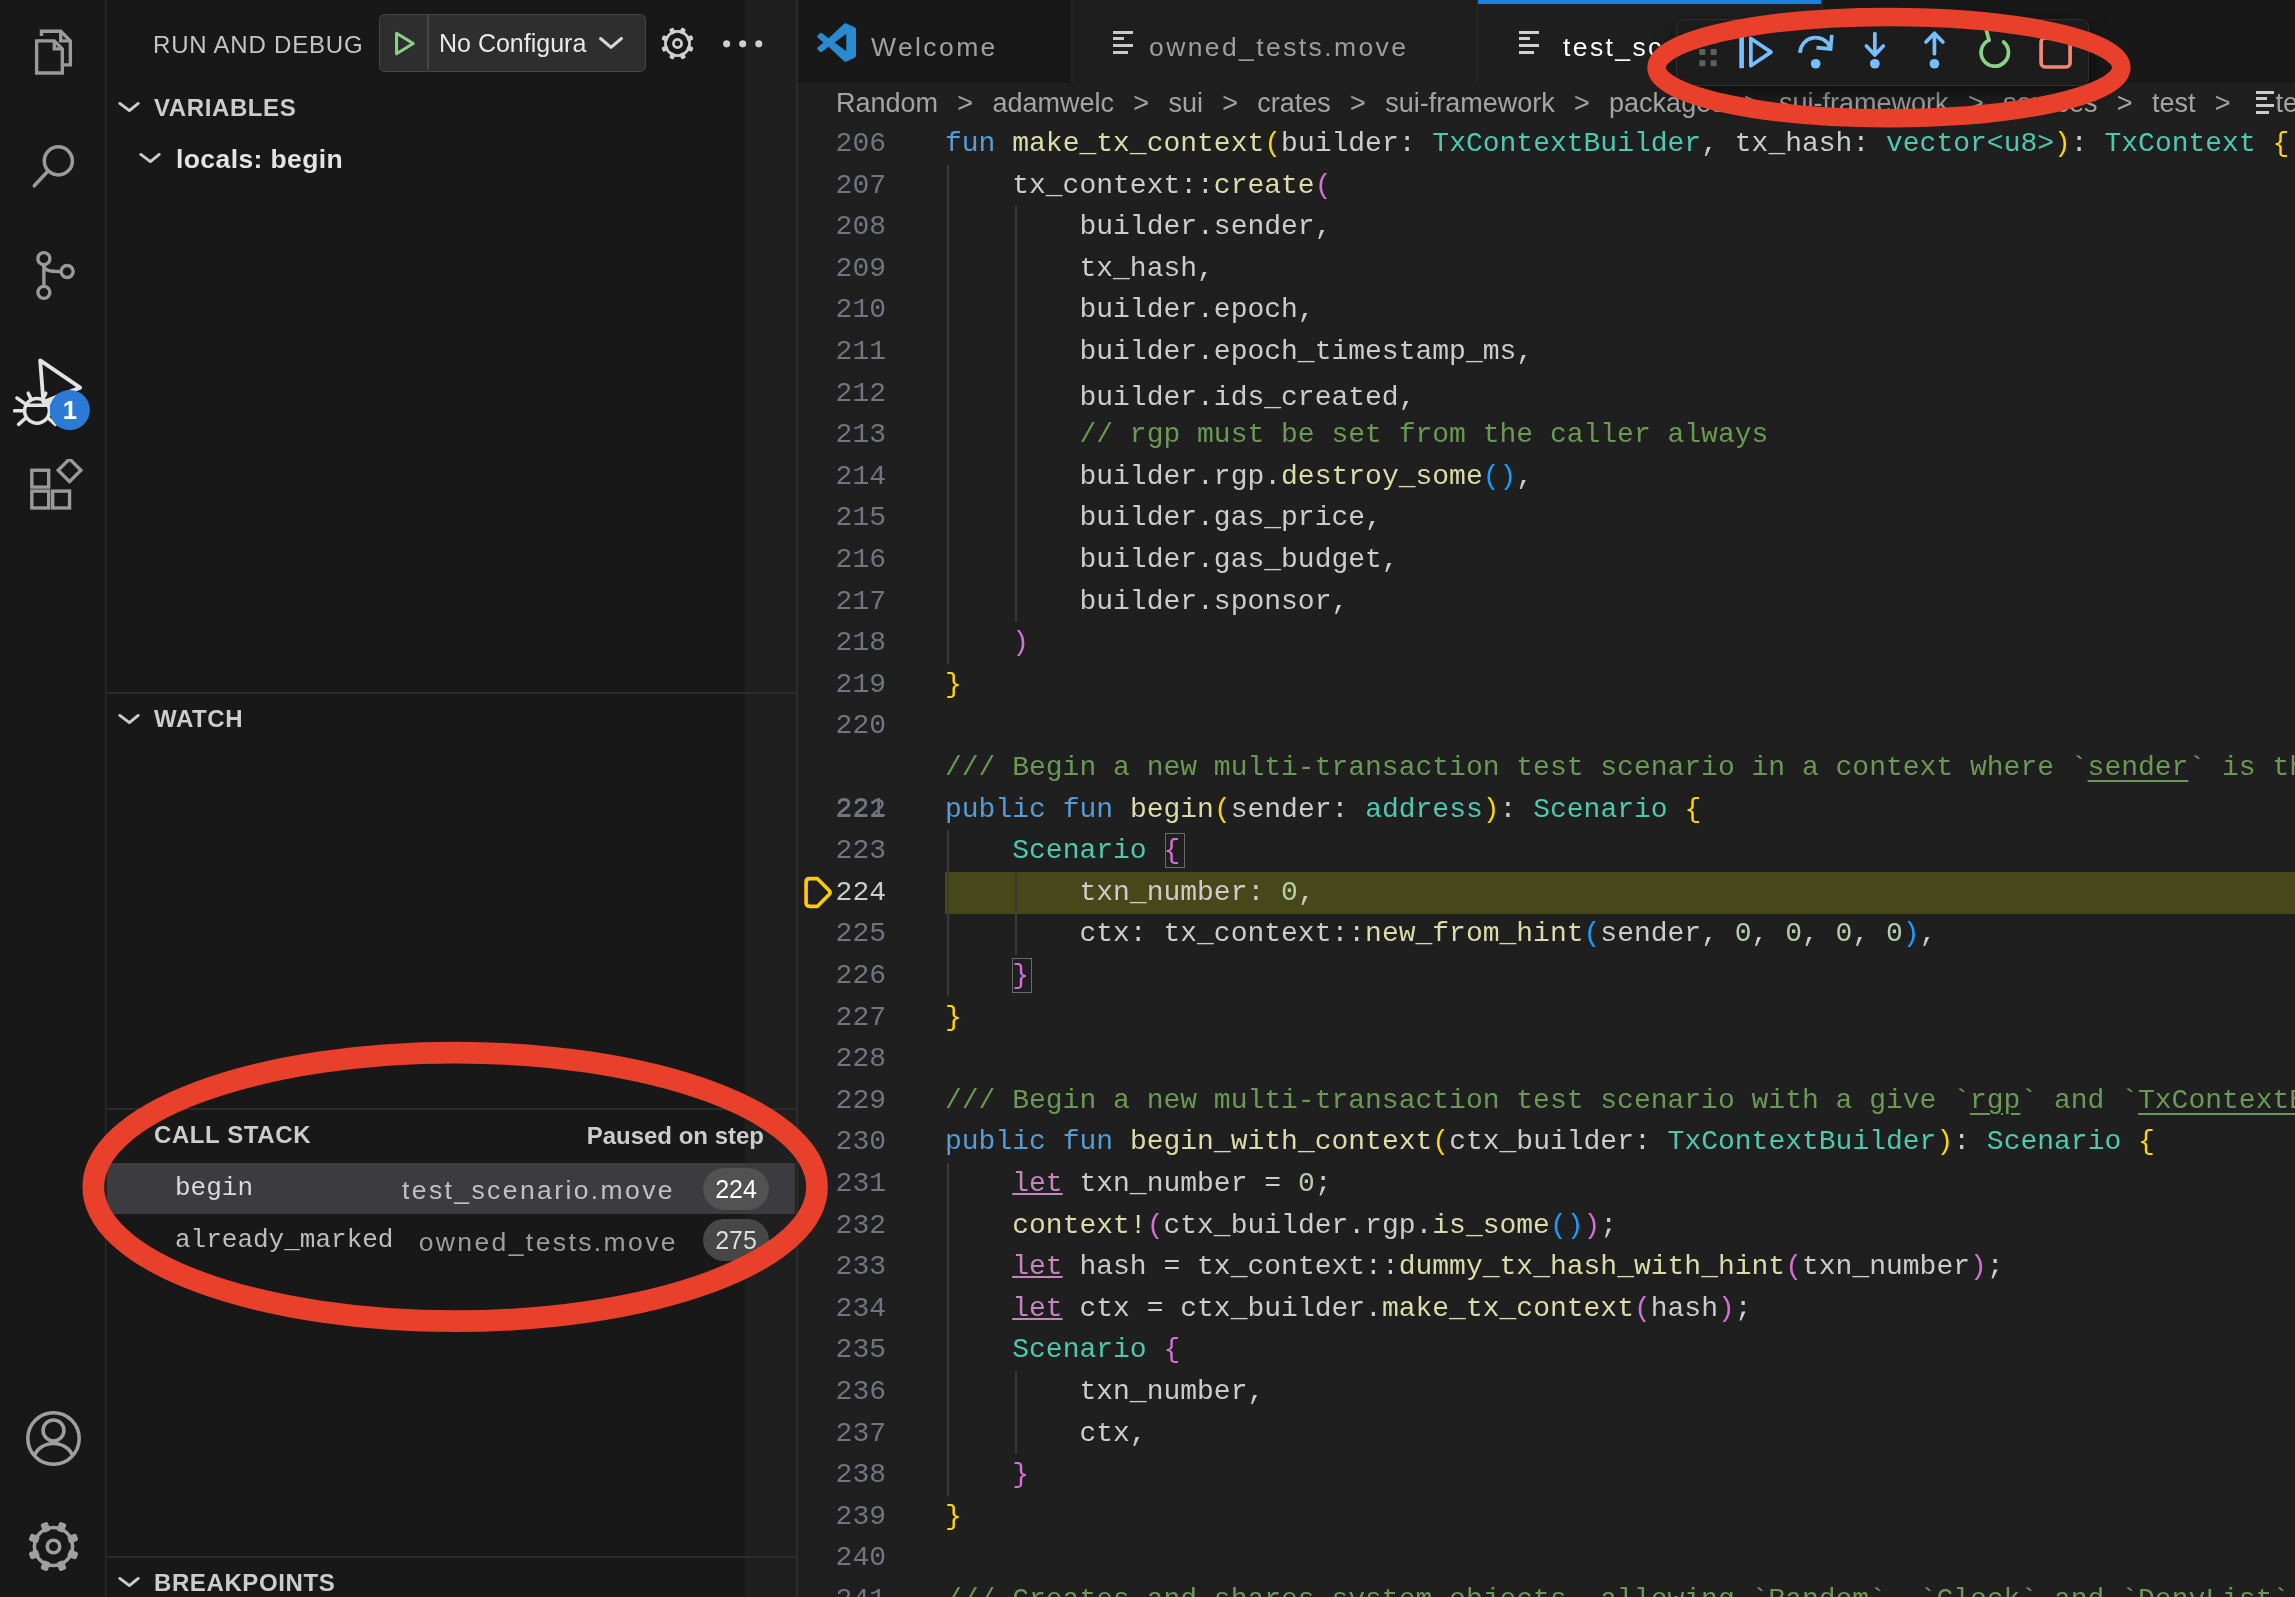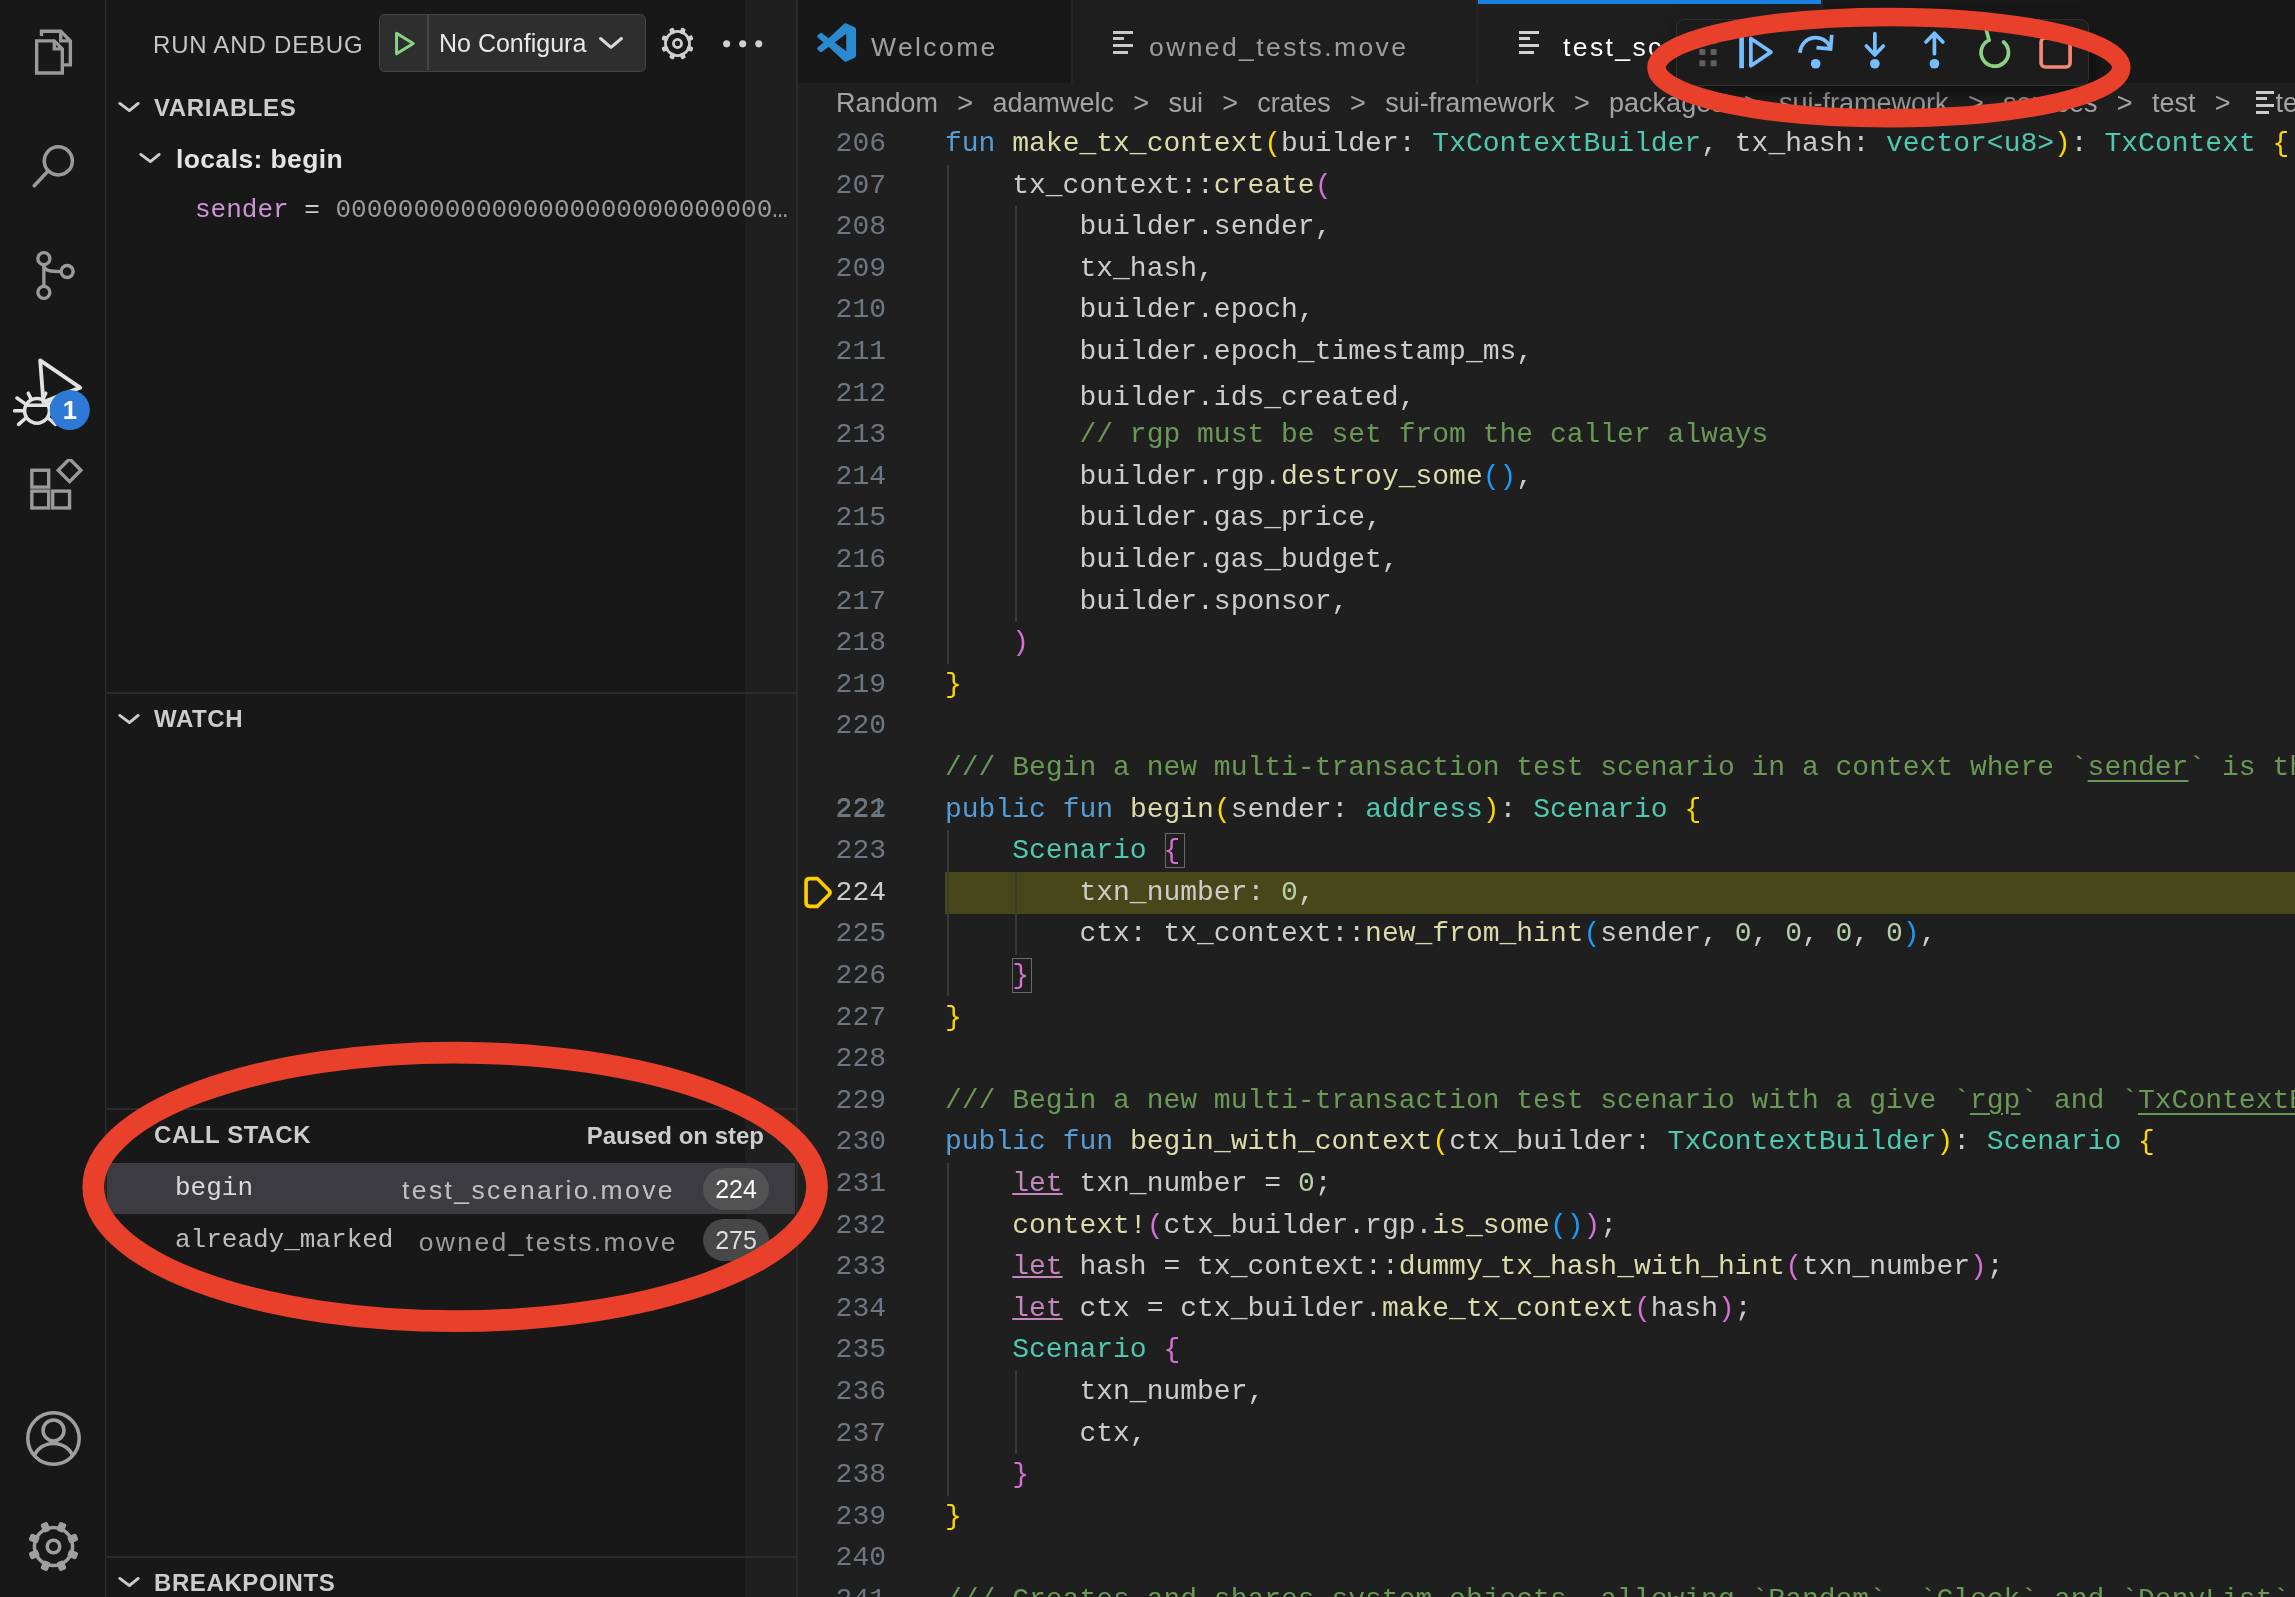--- a/index.html
+++ b/index.html
@@ -286,21 +286,20 @@
       </g>
     </svg>
 <svg class="abs" style="left:11.3px;top:101px" width="22" height="12" viewBox="0 0 27 15">
       <polyline points="2,3 14,12 25,3" fill="none" stroke="#cccccc" stroke-width="3.6" stroke-linecap="round" stroke-linejoin="round"></polyline>
     </svg>
     <div class="abs hdr" style="left:47px;top:94px">VARIABLES</div>
 <svg class="abs" style="left:32px;top:152px" width="22" height="12" viewBox="0 0 27 15">
       <polyline points="2,3 14,12 25,3" fill="none" stroke="#cccccc" stroke-width="3.6" stroke-linecap="round" stroke-linejoin="round"></polyline>
     </svg>
     <div class="abs uisans" style="left:69px;top:144px;font-size:26.5px;font-weight:bold;color:#e4e4e4;letter-spacing:0.4px">locals: begin</div>
-<div class="abs mono32" style="left:88px;top:195px"><span style="color:#ce93d8">sender</span> <span style="color:#cccccc">=</span> <span style="color:#9b9b9b">0000000000000000000000000000…</span></div>
 <div class="sline" style="top:692px"></div>
 <svg class="abs" style="left:11.3px;top:713px" width="22" height="12" viewBox="0 0 27 15">
       <polyline points="2,3 14,12 25,3" fill="none" stroke="#cccccc" stroke-width="3.6" stroke-linecap="round" stroke-linejoin="round"></polyline>
     </svg>
     <div class="abs hdr" style="left:47px;top:705px">WATCH</div>
 <div class="sline" style="top:1108px"></div>
 <svg class="abs" style="left:11.3px;top:1128px" width="22" height="12" viewBox="0 0 27 15">
       <polyline points="2,3 14,12 25,3" fill="none" stroke="#cccccc" stroke-width="3.6" stroke-linecap="round" stroke-linejoin="round"></polyline>
     </svg>
     <div class="abs hdr" style="left:47px;top:1121px">CALL STACK</div>

